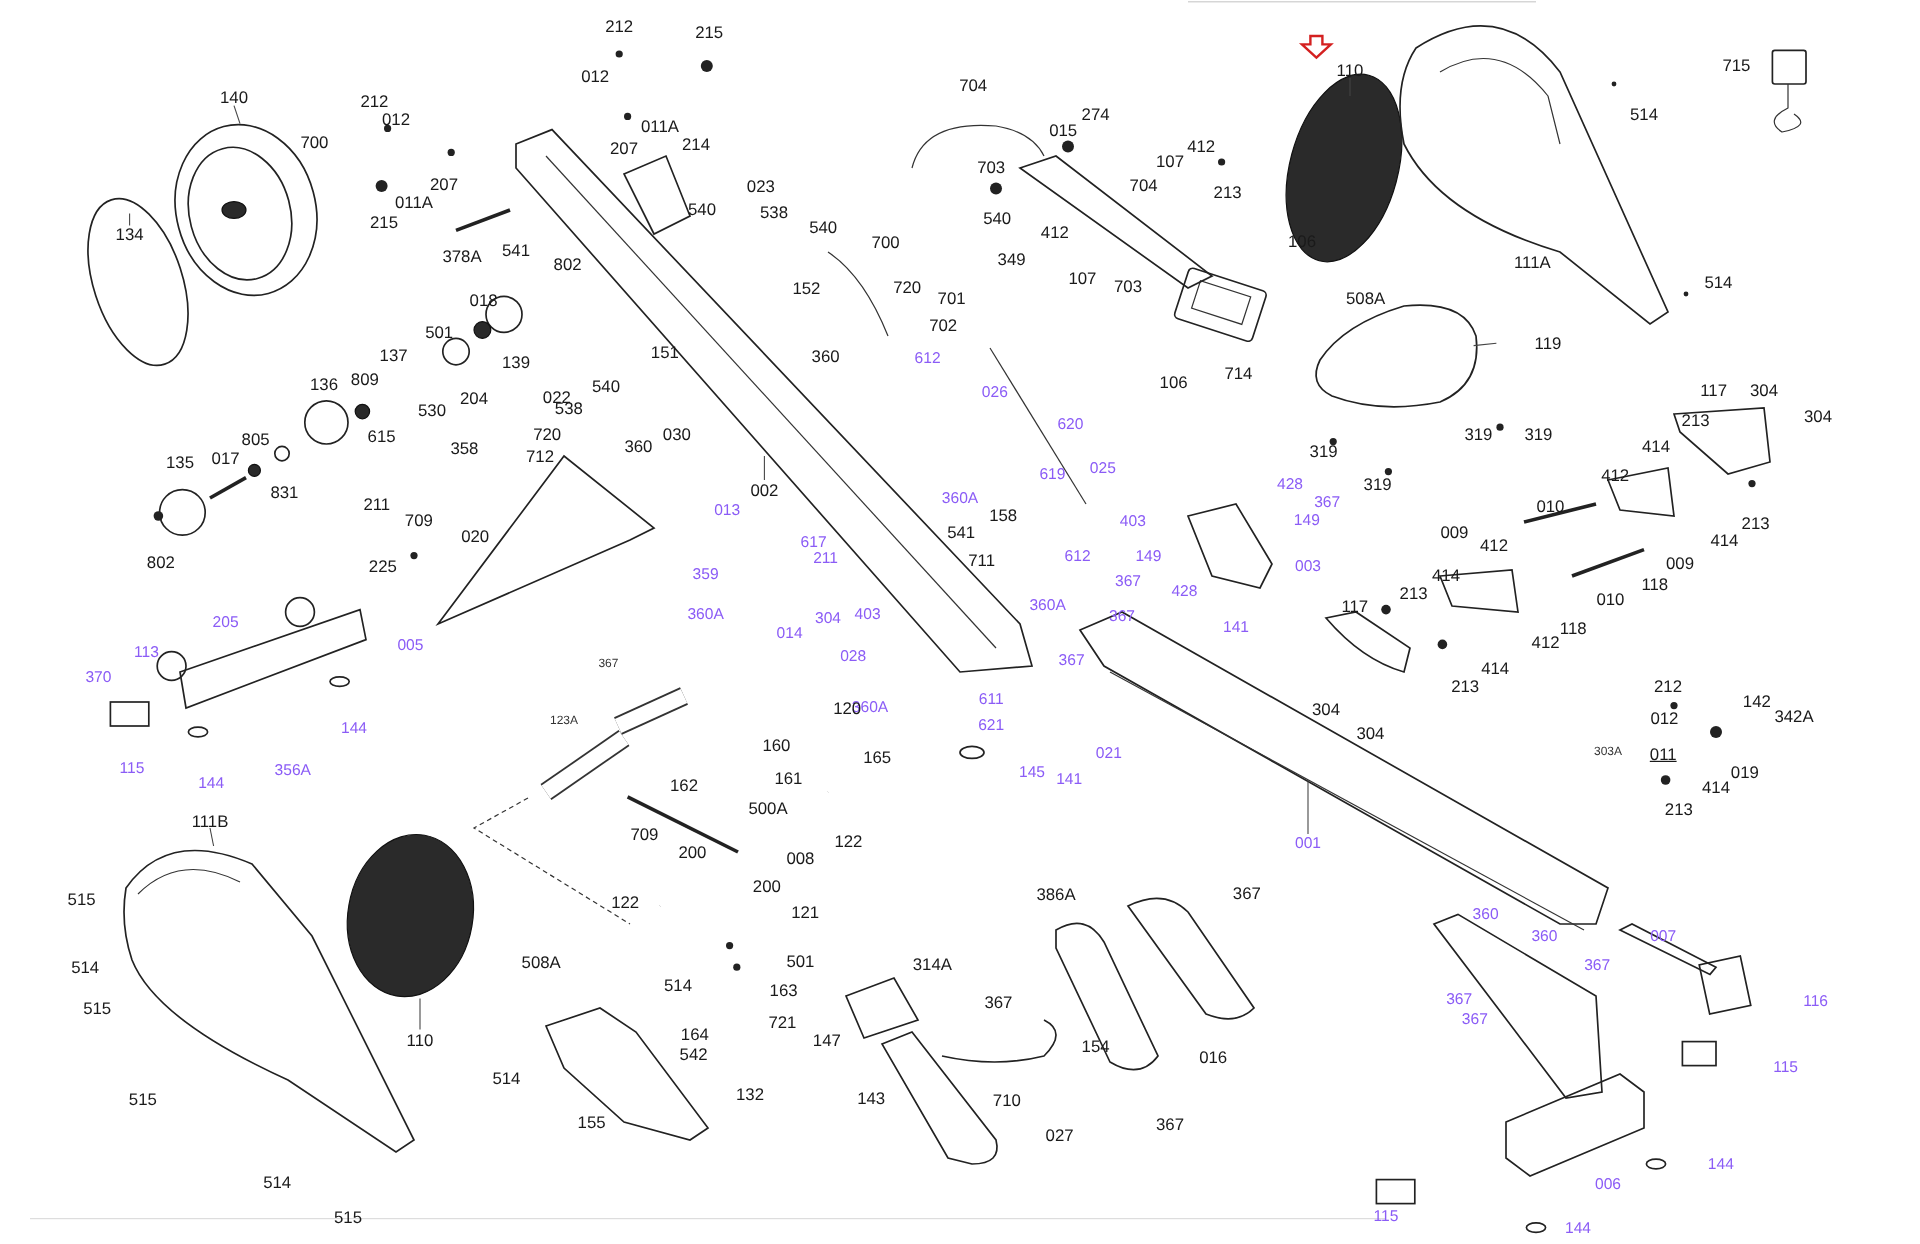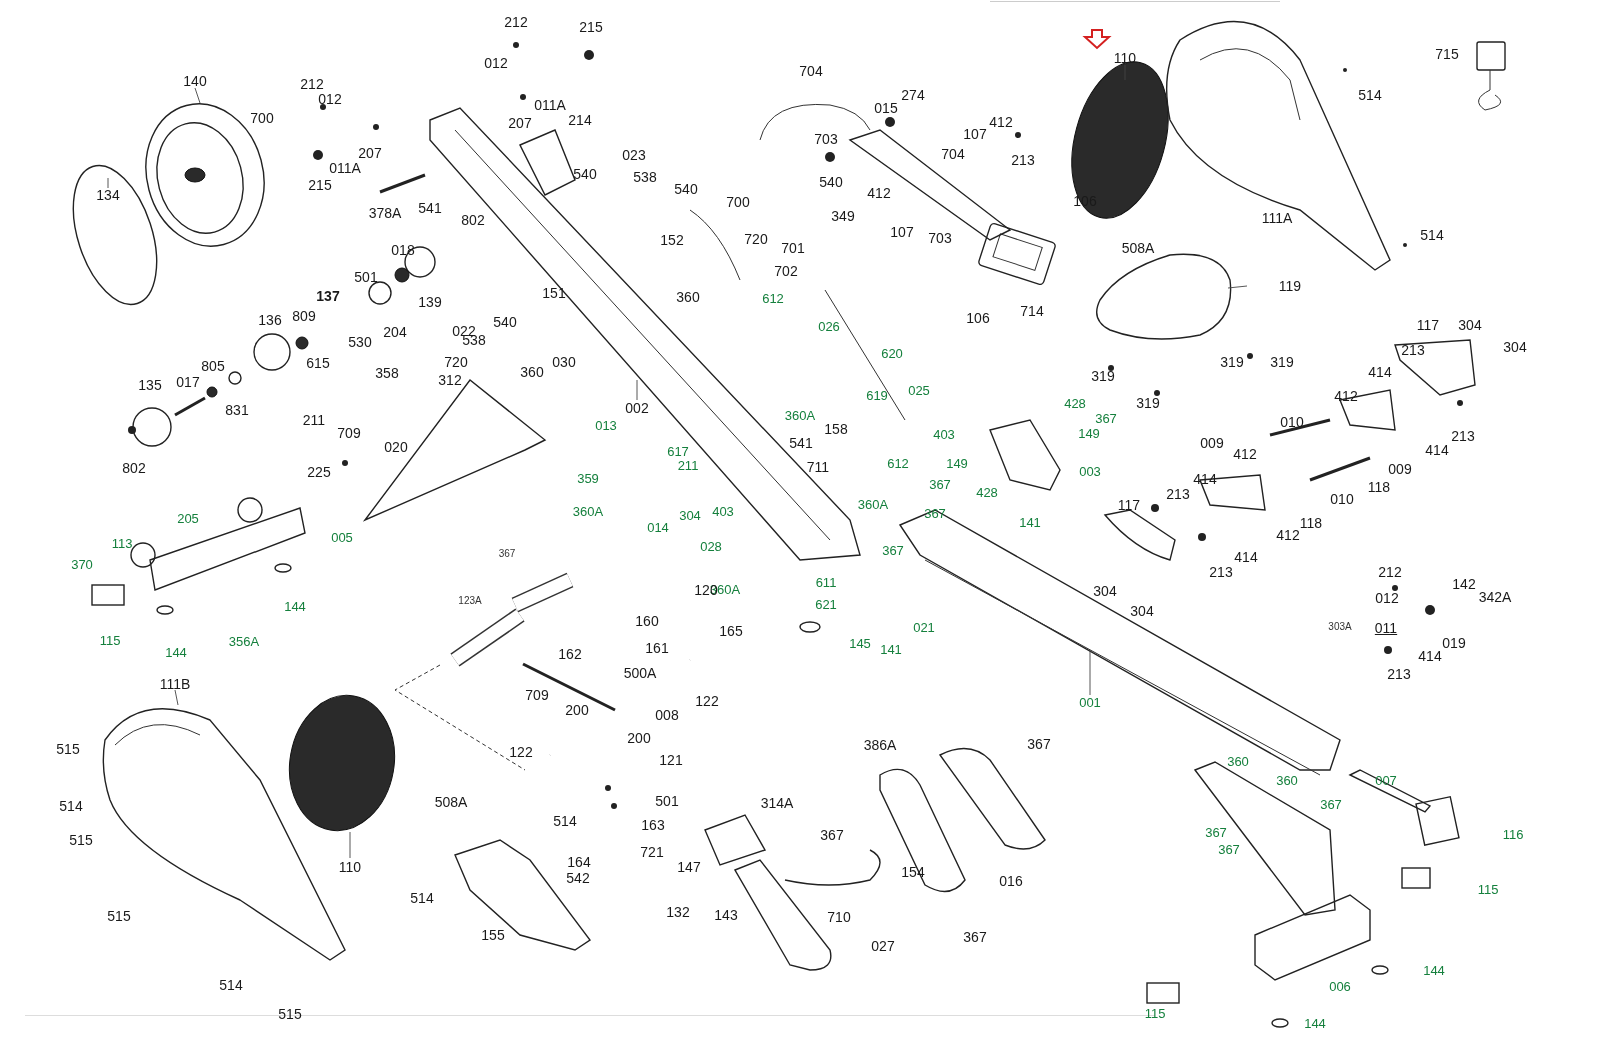--- a/index.html
+++ b/index.html
@@ -1,19 +1,19 @@
 <!DOCTYPE html>
 <html><head>
 <meta charset="utf-8">
 <style>
   html, body { margin:0; padding:0; background:#ffffff; }
   body { width:1600px; height:1037px; position:relative; overflow:hidden; font-family:"Liberation Sans", sans-serif; }
   #canvas { position:absolute; left:0; top:0; width:1600px; height:1037px; }
   .lbl { position:absolute; font-family:"Liberation Sans", sans-serif; font-size:14px; color:#1a1a1a; white-space:nowrap; line-height:1; transform:translate(-50%,-50%); }
-  .lbl.gray { color:#15803d; font-size:13px; }
+  .lbl.gray { color:#8b5cf6; font-size:13px; }
   .lbl.small { font-size:10px; color:#333; }
   .topline { position:absolute; left:990px; top:1px; width:290px; height:1px; background:#ccc; }
   .botline { position:absolute; left:25px; top:1015px; width:1130px; height:1px; background:#ddd; }
   svg .part { fill:none; stroke:#222; stroke-width:1.4; }
   svg .thin { fill:none; stroke:#333; stroke-width:1; }
   svg .dash { fill:none; stroke:#333; stroke-width:1; stroke-dasharray:4 3; }
   svg .solid { fill:#2a2a2a; stroke:#111; stroke-width:1; }
   svg .dot { fill:#222; }
   svg .lead { stroke:#444; stroke-width:0.9; }
 </style>
@@ -206,21 +206,21 @@
     <div class="lbl" style="left: 580px; top: 120px;">214</div>
     <div class="lbl" style="left: 634px; top: 155px;">023</div>
     <div class="lbl" style="left: 585px; top: 174px;">540</div>
     <div class="lbl" style="left: 645px; top: 177px;">538</div>
     <div class="lbl" style="left: 686px; top: 189px;">540</div>
     <div class="lbl" style="left: 672px; top: 240px;">152</div>
     <div class="lbl" style="left: 430px; top: 208px;">541</div>
     <div class="lbl" style="left: 473px; top: 220px;">802</div>
     <div class="lbl" style="left: 403px; top: 250px;">018</div>
     <div class="lbl" style="left: 366px; top: 277px;">501</div>
-    <div class="lbl" style="left: 328px; top: 296px; font-weight: bold;">137</div>
+    <div class="lbl" style="left: 328px; top: 296px;">137</div>
     <div class="lbl" style="left: 430px; top: 302px;">139</div>
     <div class="lbl" style="left: 464px; top: 299px; margin-top: 32px;">022</div>
     <div class="lbl" style="left: 554px; top: 293px;">151</div>
     <div class="lbl" style="left: 505px; top: 322px;">540</div>
     <div class="lbl" style="left: 395px; top: 332px;">204</div>
     <div class="lbl" style="left: 360px; top: 342px;">530</div>
     <div class="lbl" style="left: 270px; top: 320px;">136</div>
     <div class="lbl" style="left: 304px; top: 316px;">809</div>
     <div class="lbl" style="left: 318px; top: 363px;">615</div>
     <div class="lbl" style="left: 387px; top: 373px;">358</div>
@@ -228,21 +228,21 @@
     <div class="lbl" style="left: 150px; top: 385px;">135</div>
     <div class="lbl" style="left: 188px; top: 382px;">017</div>
     <div class="lbl" style="left: 237px; top: 410px;">831</div>
     <div class="lbl" style="left: 314px; top: 420px;">211</div>
     <div class="lbl" style="left: 349px; top: 433px;">709</div>
     <div class="lbl" style="left: 134px; top: 468px;">802</div>
     <div class="lbl" style="left: 396px; top: 447px;">020</div>
     <div class="lbl" style="left: 319px; top: 472px;">225</div>
     <div class="lbl" style="left: 474px; top: 340px;">538</div>
     <div class="lbl" style="left: 456px; top: 362px;">720</div>
-    <div class="lbl" style="left: 450px; top: 380px;">312</div>
+    <div class="lbl" style="left: 450px; top: 380px;">712</div>
     <div class="lbl" style="left: 532px; top: 372px;">360</div>
     <div class="lbl" style="left: 564px; top: 362px;">030</div>
     <div class="lbl" style="left: 688px; top: 297px;">360</div>
     <div class="lbl" style="left: 637px; top: 408px;">002</div>
     <div class="lbl" style="left: 811px; top: 71px;">704</div>
     <div class="lbl" style="left: 826px; top: 139px;">703</div>
     <div class="lbl" style="left: 886px; top: 108px;">015</div>
     <div class="lbl" style="left: 913px; top: 95px;">274</div>
     <div class="lbl" style="left: 831px; top: 182px;">540</div>
     <div class="lbl" style="left: 738px; top: 202px;">700</div>
@@ -362,21 +362,21 @@
     <div class="lbl" style="left: 667px; top: 715px;">008</div>
     <div class="lbl" style="left: 707px; top: 701px;">122</div>
     <div class="lbl" style="left: 639px; top: 738px;">200</div>
     <div class="lbl" style="left: 521px; top: 752px;">122</div>
     <div class="lbl" style="left: 671px; top: 760px;">121</div>
     <div class="lbl" style="left: 667px; top: 801px;">501</div>
     <div class="lbl" style="left: 653px; top: 825px;">163</div>
     <div class="lbl" style="left: 652px; top: 852px;">721</div>
     <div class="lbl" style="left: 579px; top: 862px;">164</div>
     <div class="lbl" style="left: 578px; top: 878px;">542</div>
-    <div class="lbl" style="left: 678px; top: 912px; text-align: center;">132</div>
+    <div class="lbl" style="left: 625px; top: 912px; text-align: center;">132</div>
     <div class="lbl" style="left: 565px; top: 821px;">514</div>
     <div class="lbl" style="left: 422px; top: 898px;">514</div>
     <div class="lbl" style="left: 493px; top: 935px;">155</div>
     <div class="lbl" style="left: 777px; top: 803px;">314A</div>
     <div class="lbl" style="left: 689px; top: 867px;">147</div>
     <div class="lbl" style="left: 726px; top: 915px;">143</div>
     <div class="lbl" style="left: 839px; top: 917px;">710</div>
     <div class="lbl" style="left: 883px; top: 946px;">027</div>
     <div class="lbl" style="left: 880px; top: 745px;">386A</div>
     <div class="lbl" style="left: 1039px; top: 744px;">367</div>

